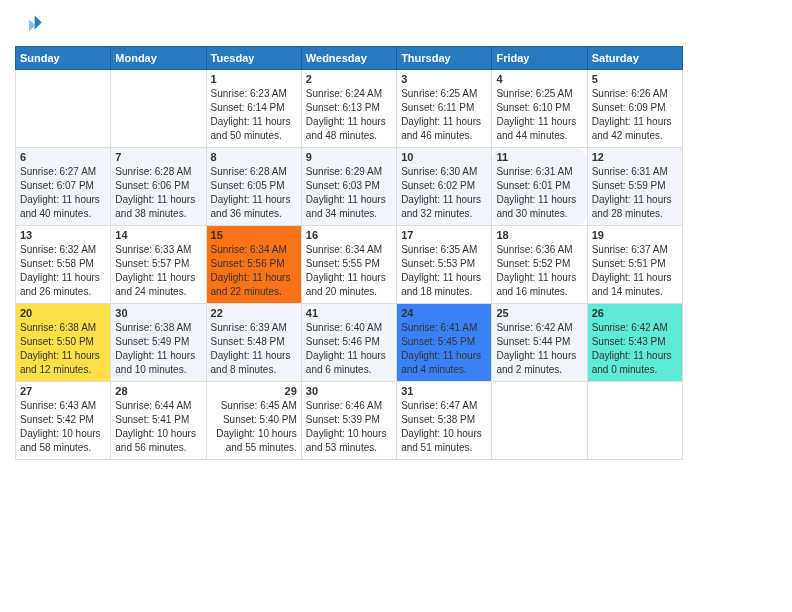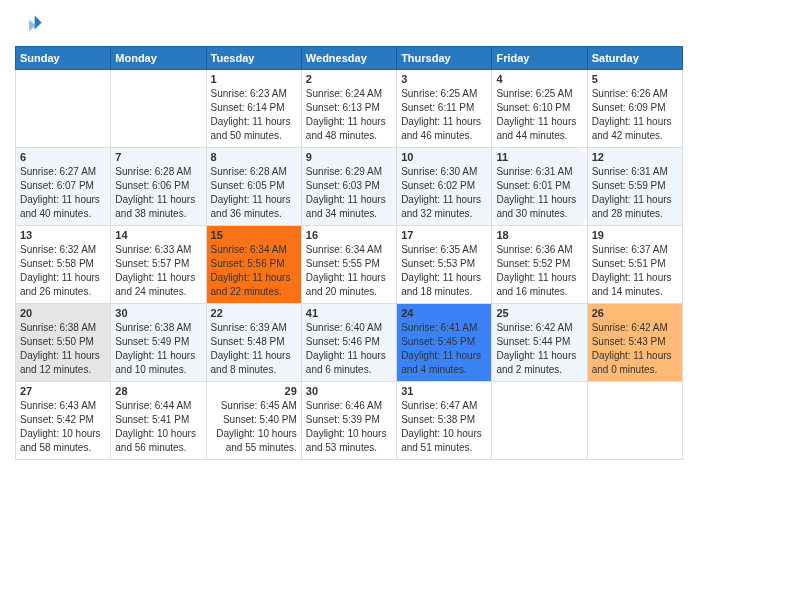--- a/index.html
+++ b/index.html
@@ -211,21 +211,21 @@
           <td style="background: rgb(255, 255, 255); margin-top: 47px;">
             <span class="day-num">18</span>
             <div class="day-info">Sunrise: 6:36 AM<br>Sunset: 5:52 PM<br>Daylight: 11 hours and 16 minutes.</div>
           </td>
           <td style="background: rgb(255, 255, 255);">
             <span class="day-num">19</span>
             <div class="day-info">Sunrise: 6:37 AM<br>Sunset: 5:51 PM<br>Daylight: 11 hours and 14 minutes.</div>
           </td>
         </tr>
         <tr>
-          <td style="background: #e5e5e5;">
+          <td style="background: #fde047;">
             <span class="day-num">20</span>
             <div class="day-info">Sunrise: 6:38 AM<br>Sunset: 5:50 PM<br>Daylight: 11 hours and 12 minutes.</div>
           </td>
           <td style="background: rgb(240, 244, 251);">
             <span class="day-num">30</span>
             <div class="day-info">Sunrise: 6:38 AM<br>Sunset: 5:49 PM<br>Daylight: 11 hours and 10 minutes.</div>
           </td>
           <td style="background: rgb(240, 244, 251);">
             <span class="day-num">22</span>
             <div class="day-info">Sunrise: 6:39 AM<br>Sunset: 5:48 PM<br>Daylight: 11 hours and 8 minutes.</div>
@@ -235,21 +235,21 @@
             <div class="day-info">Sunrise: 6:40 AM<br>Sunset: 5:46 PM<br>Daylight: 11 hours and 6 minutes.</div>
           </td>
           <td style="background: #3b82f6;">
             <span class="day-num">24</span>
             <div class="day-info">Sunrise: 6:41 AM<br>Sunset: 5:45 PM<br>Daylight: 11 hours and 4 minutes.</div>
           </td>
           <td style="background: rgb(240, 244, 251);">
             <span class="day-num">25</span>
             <div class="day-info">Sunrise: 6:42 AM<br>Sunset: 5:44 PM<br>Daylight: 11 hours and 2 minutes.</div>
           </td>
-          <td style="background: #fdba74; margin-top: 29px;">
+          <td style="background: #5eead4; margin-top: 29px;">
             <span class="day-num">26</span>
             <div class="day-info">Sunrise: 6:42 AM<br>Sunset: 5:43 PM<br>Daylight: 11 hours and 0 minutes.</div>
           </td>
         </tr>
         <tr>
           <td style="background: rgb(255, 255, 255);">
             <span class="day-num">27</span>
             <div class="day-info">Sunrise: 6:43 AM<br>Sunset: 5:42 PM<br>Daylight: 10 hours and 58 minutes.</div>
           </td>
           <td style="background: rgb(255, 255, 255);">

